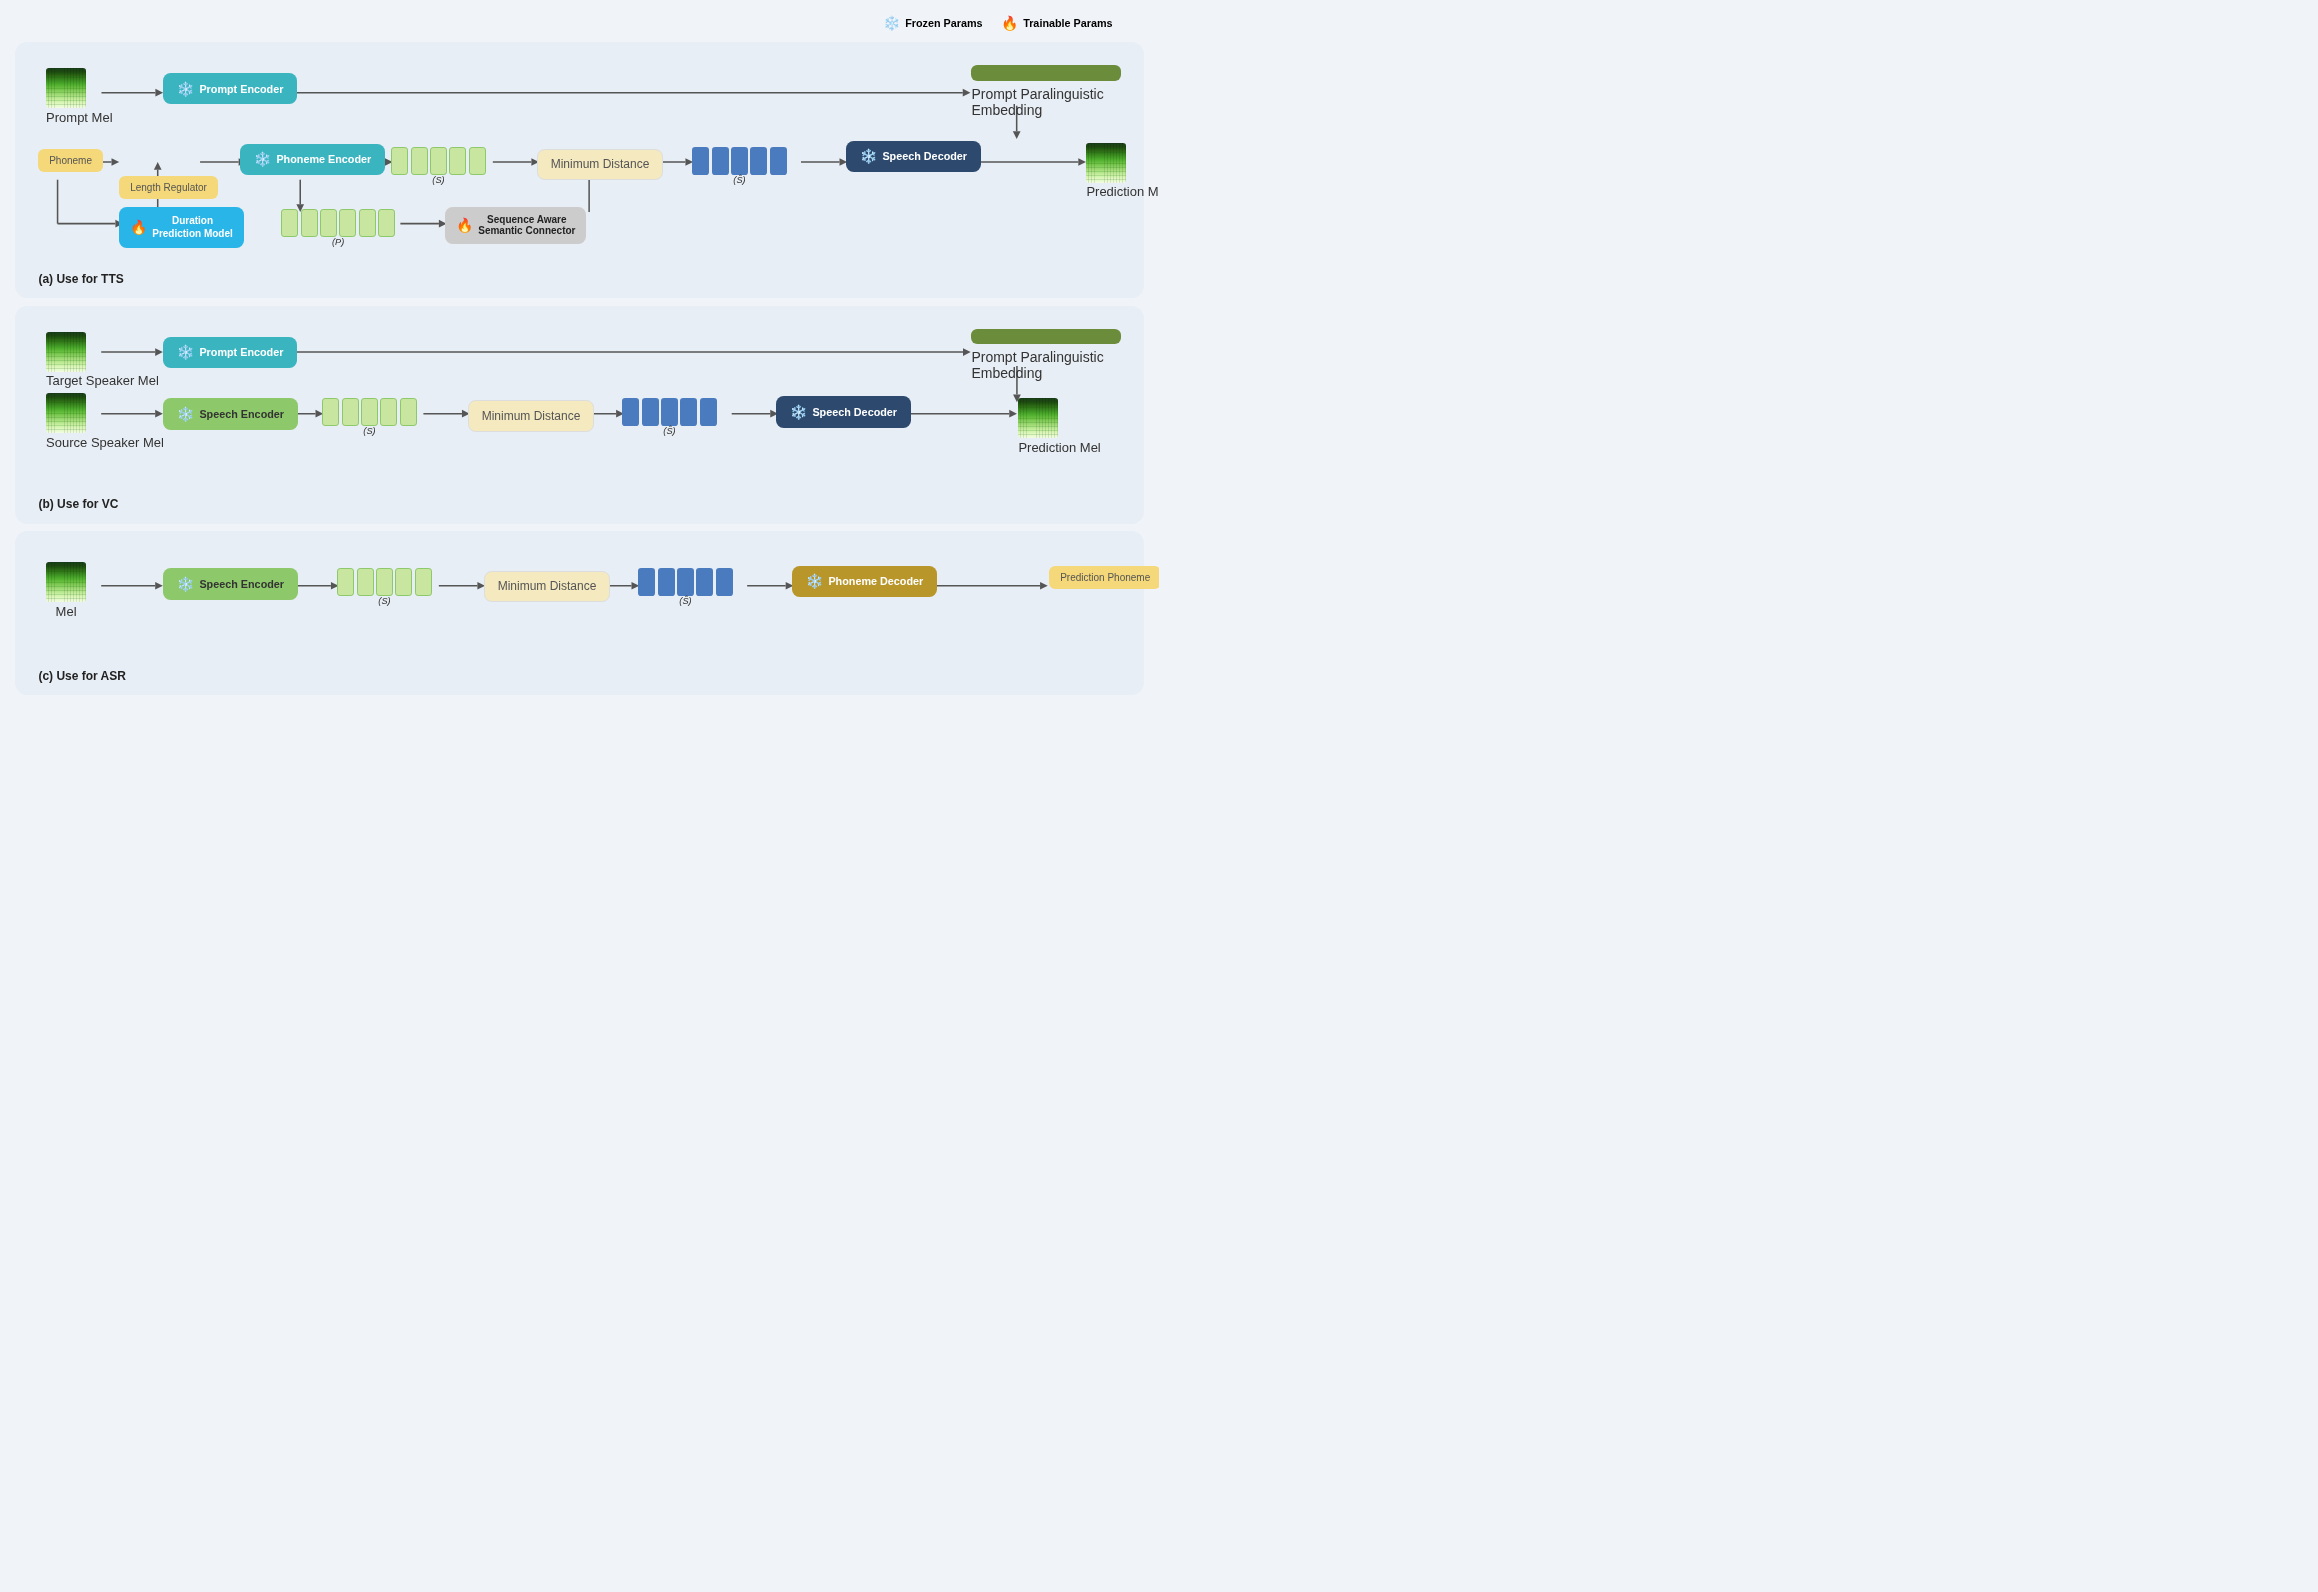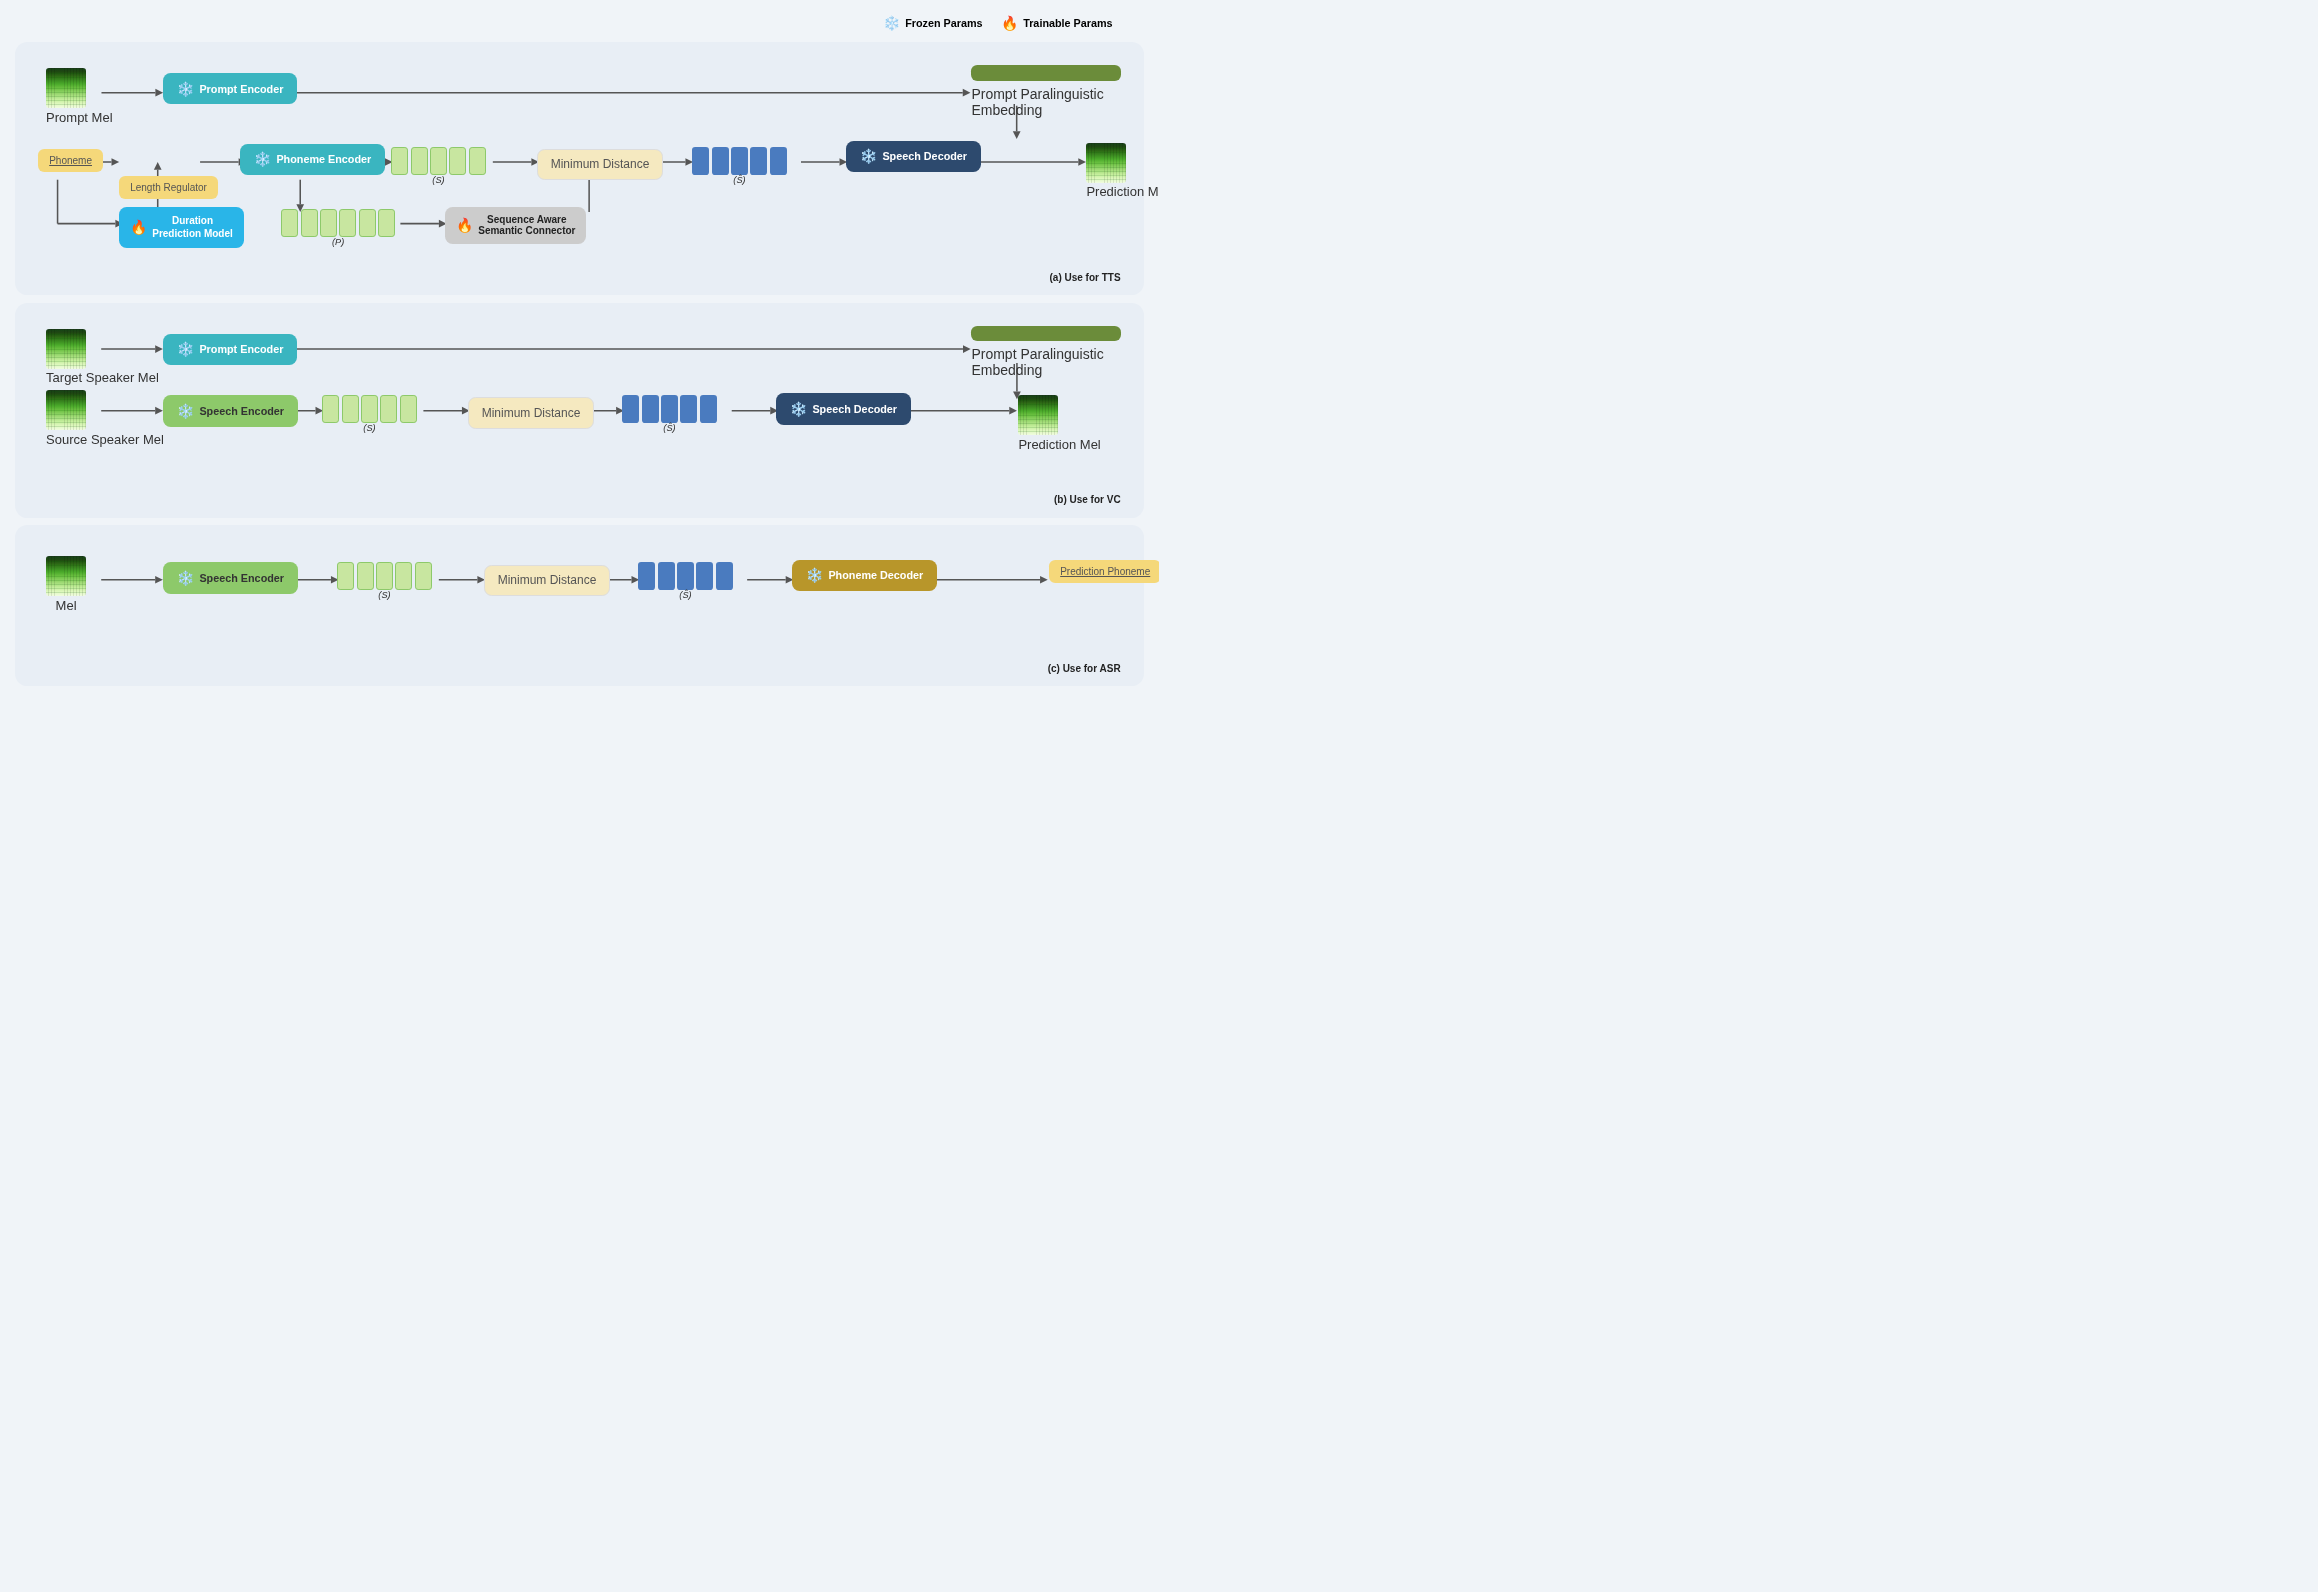--- a/index.html
+++ b/index.html
@@ -44,22 +44,22 @@
 
     
     .panel {
       background: #e8eef5;
       border-radius: 12.3px;
       padding: 15.4px 23px 12.3px 23px;
       position: relative;
     }
 
     .panel-title {
-      text-align: right;
-      font-size: 10px;
+      text-align: left;
+      font-size: 12px;
       font-weight: bold;
       color: #222;
       margin-top: 6.2px;
     }
 
     .mel-label {
       font-size: 13px;
       color: #333;
       text-align: center;
       margin-top: 1.5px;
@@ -93,21 +93,20 @@
     .phoneme-box {
       background: #f5d87a;
       border-radius: 6.2px;
       padding: 6.2px 10.8px;
       font-size: 10px;
       color: #555;
       display: flex;
       align-items: center;
       white-space: nowrap;
       flex-shrink: 0;
-      text-decoration: underline;
     }
 
     
     .length-reg-box {
       background: #f5d87a;
       border-radius: 6.2px;
       padding: 6.2px 10.8px;
       font-size: 10px;
       color: #555;
       white-space: nowrap;

